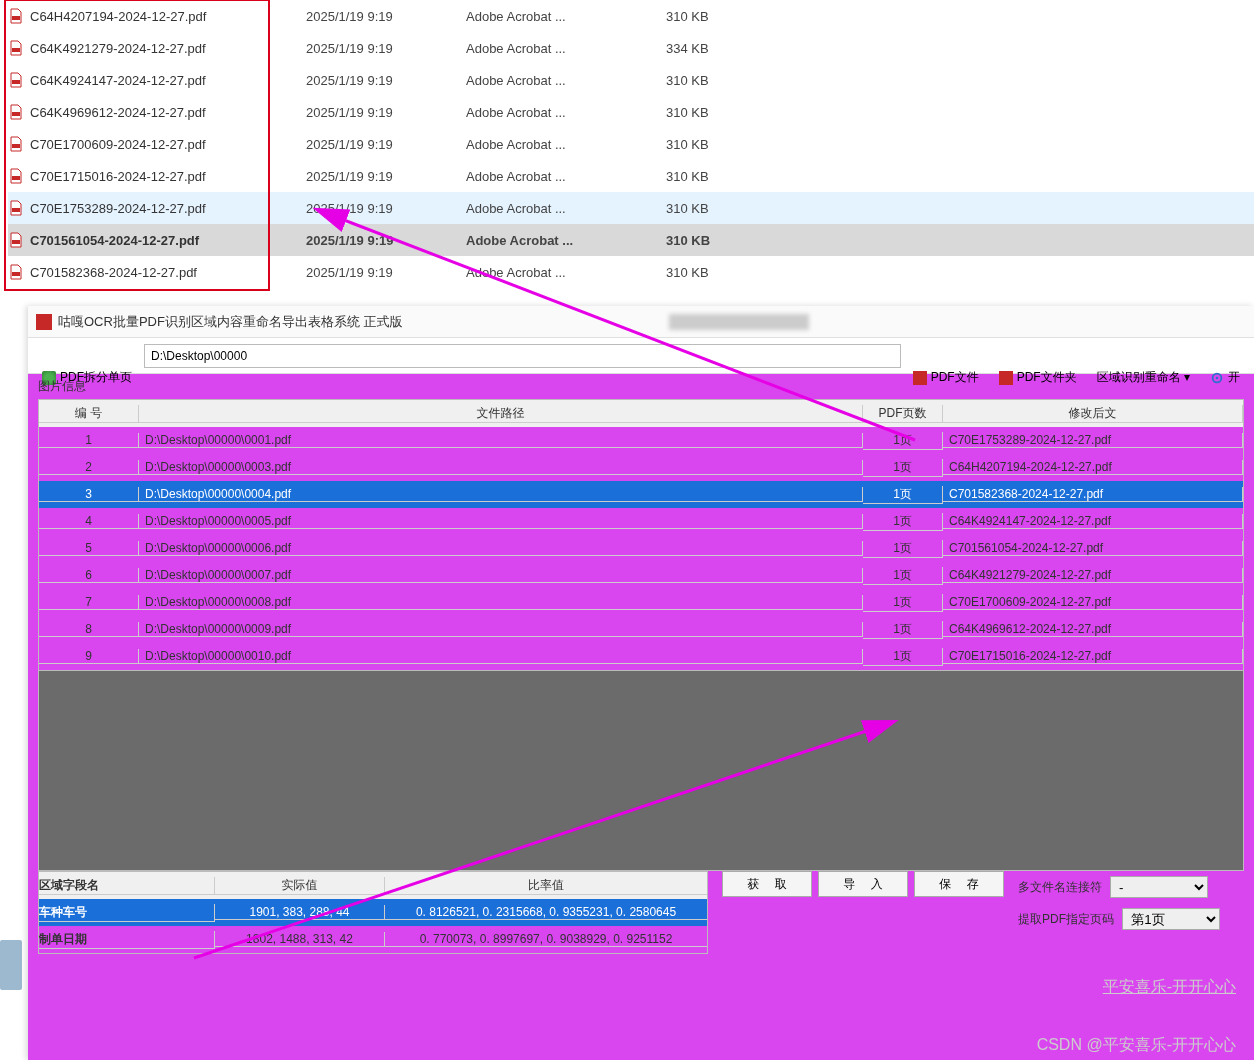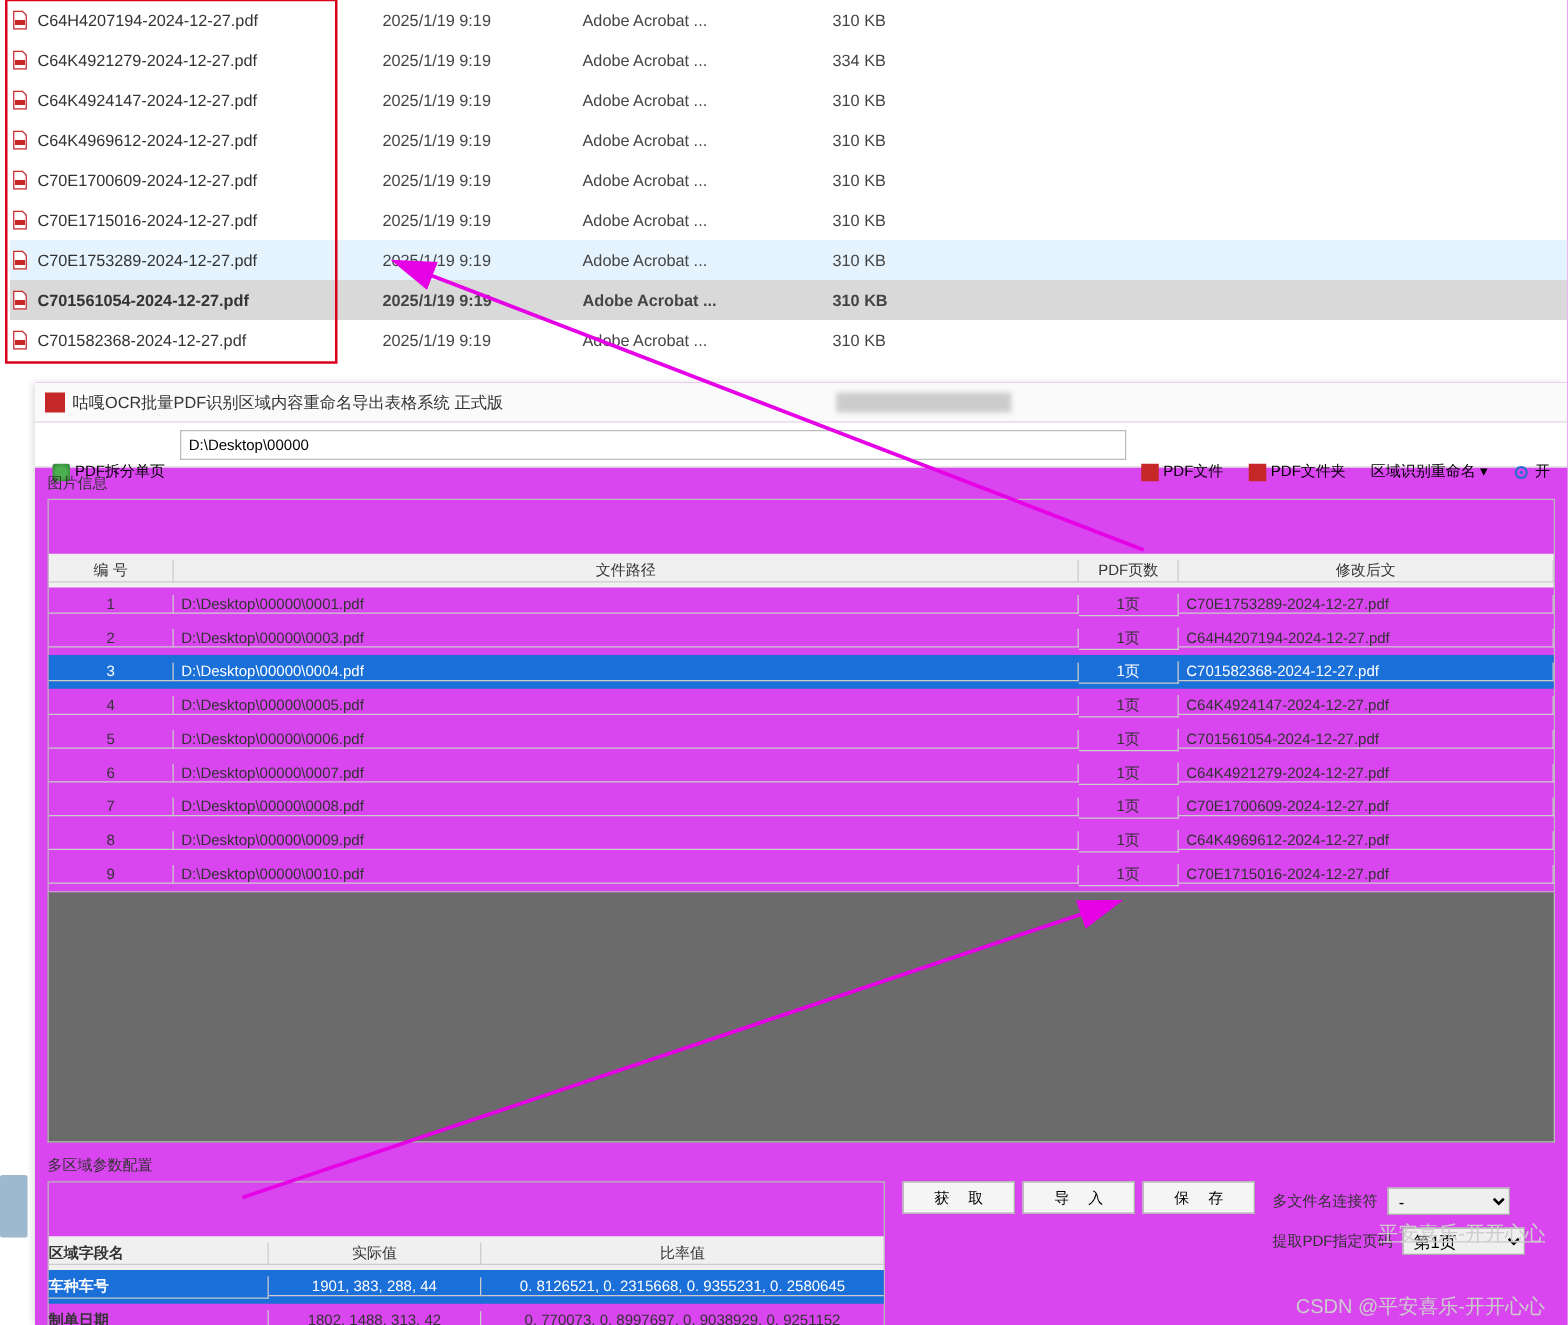--- a/index.html
+++ b/index.html
@@ -30,21 +30,21 @@
 .tb-btn { height: 28px; padding: 0 8px; display: flex; align-items: center; gap: 4px; border: 0; background: transparent; font-size: 12px; cursor: pointer; margin-top: 44px; }
 .path-input { flex: 1; height: 24px; border: 1px solid #bbb; padding: 0 6px; font-size: 12px; }
 .ico-green { width: 14px; height: 14px; background: radial-gradient(circle, #4caf50 40%, #2e7d32 100%); border-radius: 2px; }
 .ico-redpdf { width: 14px; height: 14px; background: #c62828; display: inline-block; }
 .ico-gear { width: 14px; height: 14px; color: #2a6fc9; }
 
 .section-label { padding: 4px 10px; font-size: 12px; color: #333; }
 
 .grid { margin: 0 10px; border: 1px solid #bbb; }
 .grow { display: flex; height: 27px; align-items: center; }
-.gh { background: #f0f0f0; font-weight: 400; text-align: center; margin-top: 43px; }
+.gh { background: #f0f0f0; font-weight: 400; text-align: center; }
 .gc { border-right: 1px solid #ccc; border-bottom: 1px solid #ccc; padding: 0 6px; overflow: hidden; white-space: nowrap; }
 .gc1 { width: 100px; text-align: center; }
 .gc2 { flex: 1; }
 .gc3 { width: 80px; text-align: center; }
 .gc4 { width: 300px; }
 .grow.sel { background: #1a6fd8; color: #fff; }
 .grid-body-bg { background: #6b6b6b; height: 200px; margin: 0 10px; border-left: 1px solid #bbb; border-right: 1px solid #bbb; border-bottom: 1px solid #bbb; }
 
 
 .bottom-label { padding: 4px 10px; font-size: 12px; margin-top: 6px; }
@@ -301,21 +301,20 @@
         <div class="grow">
           <div class="gc gc1">9</div>
           <div class="gc gc2">D:\Desktop\00000\0010.pdf</div>
           <div class="gc gc3">1页</div>
           <div class="gc gc4">C70E1715016-2024-12-27.pdf</div>
         </div>
       </div>
   </div>
   <div class="grid-body-bg"></div>
 
-  <div class="bottom-label">多区域参数配置</div>
 
   <div class="bottom-wrap">
     <div class="cfg-grid">
       <div class="grow gh">
         <div class="cfgc1">区域字段名</div>
         <div class="cfgc2">实际值</div>
         <div class="cfgc3">比率值</div>
       </div>
       <div id="cfg-rows">
           <div class="grow sel">

